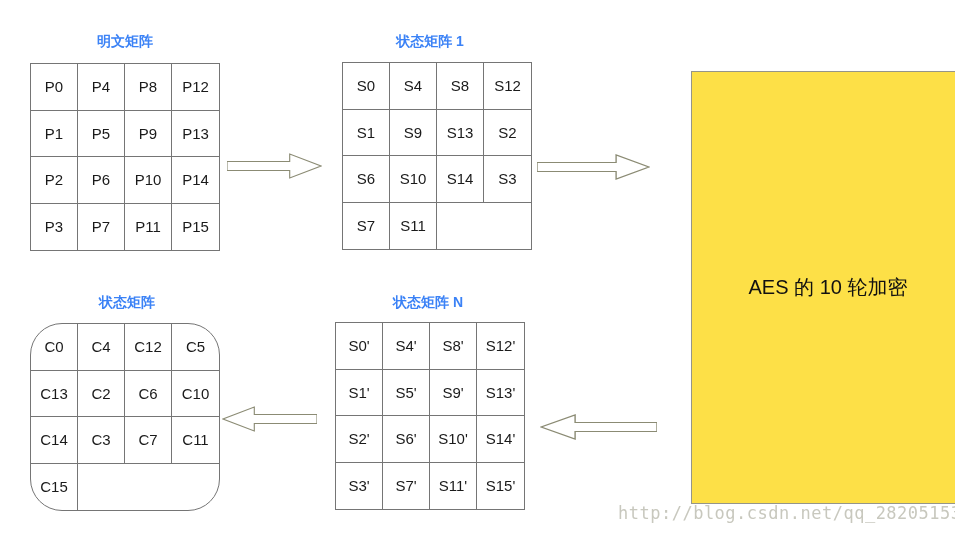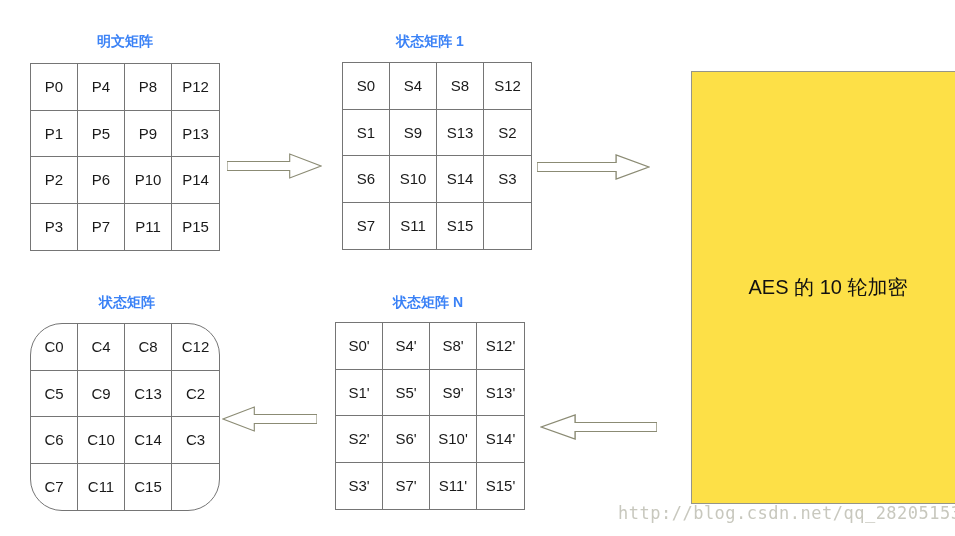--- a/index.html
+++ b/index.html
@@ -112,31 +112,28 @@
     <div class="cell">S1</div>
     <div class="cell">S9</div>
     <div class="cell">S13</div>
     <div class="cell">S2</div>
     <div class="cell">S6</div>
     <div class="cell">S10</div>
     <div class="cell">S14</div>
     <div class="cell">S3</div>
     <div class="cell">S7</div>
     <div class="cell">S11</div>
-    <div class="cell">S15</div>
   </div>
 
   <div class="matrix-title" style="left:127px; top:294px;">状态矩阵</div>
   <div class="matrix" style="left:30px; top:323px;border-radius:32px;">
     <div class="cell">C0</div>
     <div class="cell">C4</div>
-    <div class="cell">C8</div>
     <div class="cell">C12</div>
     <div class="cell">C5</div>
-    <div class="cell">C9</div>
     <div class="cell">C13</div>
     <div class="cell">C2</div>
     <div class="cell">C6</div>
     <div class="cell">C10</div>
     <div class="cell">C14</div>
     <div class="cell">C3</div>
     <div class="cell">C7</div>
     <div class="cell">C11</div>
     <div class="cell">C15</div>
   </div>

